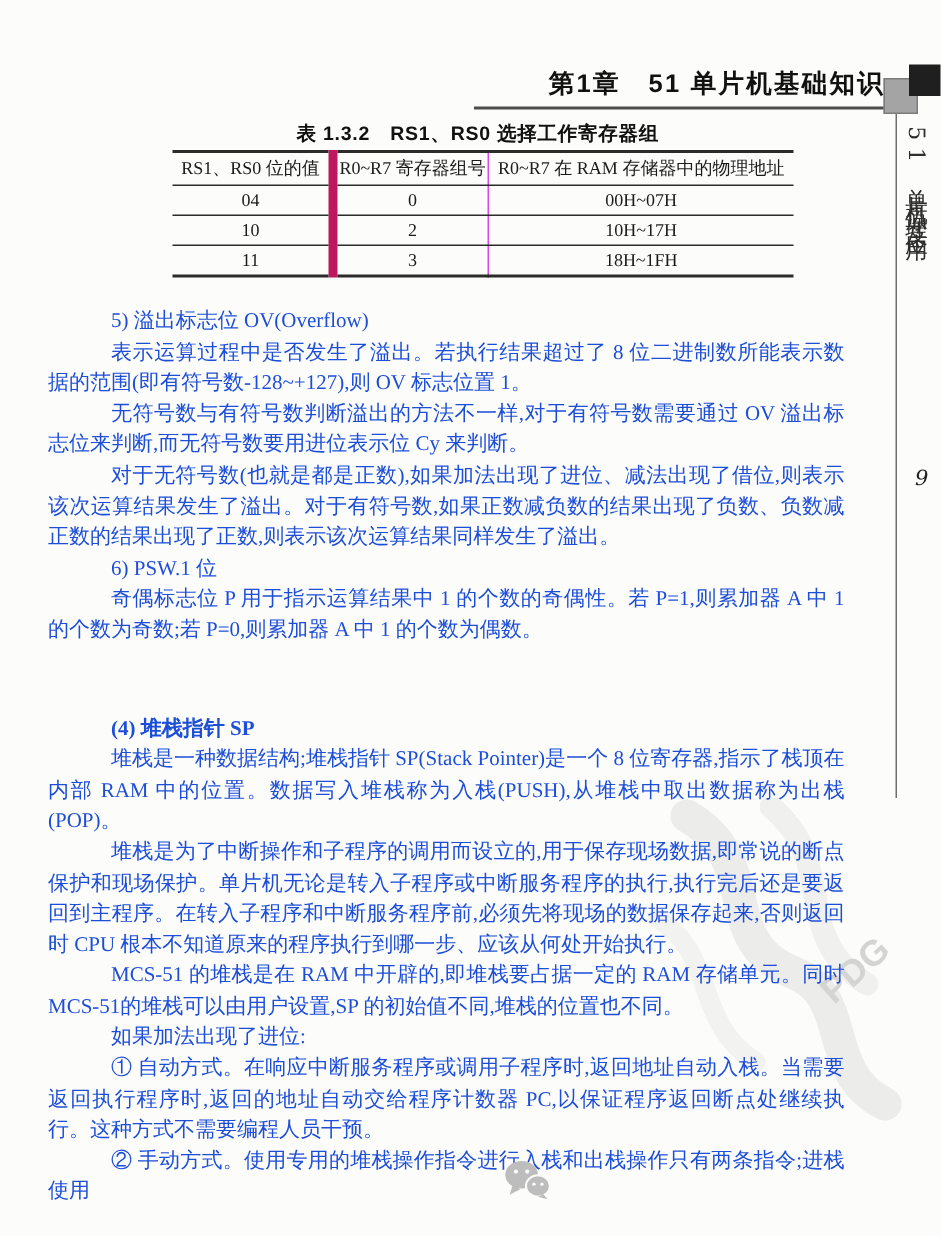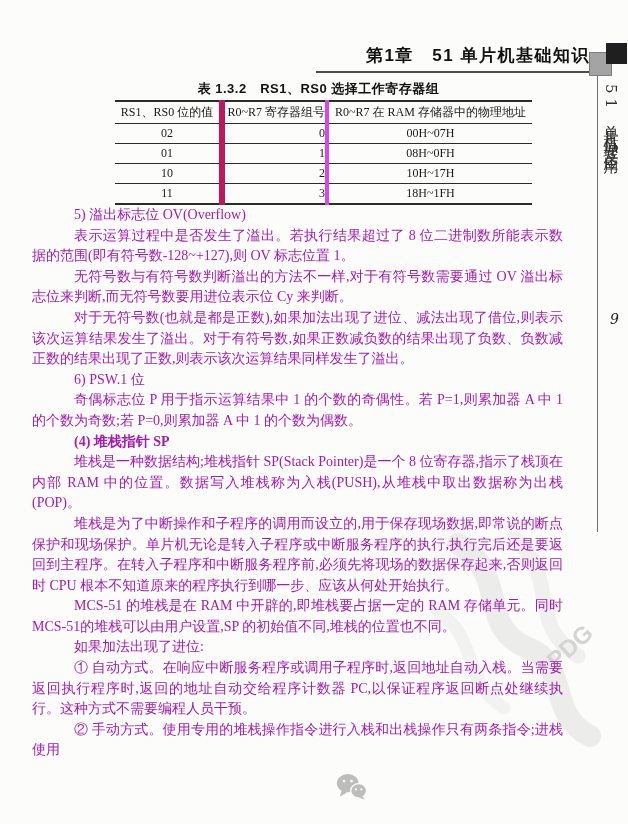--- a/index.html
+++ b/index.html
@@ -28,28 +28,28 @@
     font-family:Liberation Sans, sans-serif;
     font-weight:bold;font-size:13px;color:#111;letter-spacing:0.5px;}
   table.reg-table{position:absolute;top:100px;left:115px;width:407px;z-index:2;
     border-collapse:collapse;table-layout:fixed;
     border-top:2px solid #2b2b2b;border-bottom:2px solid #2b2b2b;
     font-size:12px;text-align:center;color:#1a1a1a;}
   table.reg-table th{font-weight:normal;height:21px;border-bottom:1px solid #2b2b2b;padding:0;}
   table.reg-table td{height:19px;border-bottom:1px solid #2b2b2b;padding:0;}
   table.reg-table tr:last-child td{border-bottom:none;}
   .c1{width:104px;border-right:6px solid #be185d;}
-  .c2{width:100px;border-right:4px solid #d946ef;text-align:right;}
+  .c2{width:100px;border-right:1px solid #d946ef;}
   .c3{width:203px;}
 
   
   .body-text{position:absolute;left:32px;top:205px;width:531px;z-index:2;
-    font-size:14px;line-height:20.6px;text-align:justify;color:#a21caf;}
+    font-size:14px;line-height:20.6px;text-align:justify;color:#1d4ed8;}
   .body-text p{margin:0;text-indent:42px;}
-  .body-text p.bold{font-weight:bold;}
+  .body-text p.bold{font-weight:bold;margin-top:45px;}
 
   
   .scan-watermark{position:absolute;left:418px;top:532px;z-index:1;}
 
   
   .footer-watermark{position:absolute;left:336px;top:773px;display:flex;align-items:center;gap:8px;z-index:2;
     font-family:"Liberation Sans","DejaVu Sans",sans-serif;
     font-size:19px;color:#c4c4c4;white-space:nowrap;}
   .wechat-icon{flex:0 0 auto;display:block;}
 </style>
@@ -78,28 +78,23 @@
   <table class="reg-table">
     <thead>
       <tr>
         <th class="c1">RS1、RS0 位的值</th>
         <th class="c2">R0~R7 寄存器组号</th>
         <th class="c3">R0~R7 在 RAM 存储器中的物理地址</th>
       </tr>
     </thead>
     <tbody>
       <tr>
-        <td class="c1">02</td>
+        <td class="c1">04</td>
         <td class="c2">0</td>
         <td class="c3">00H~07H</td>
-      </tr>
-      <tr>
-        <td class="c1">01</td>
-        <td class="c2">1</td>
-        <td class="c3">08H~0FH</td>
       </tr>
       <tr>
         <td class="c1">10</td>
         <td class="c2">2</td>
         <td class="c3">10H~17H</td>
       </tr>
       <tr>
         <td class="c1">11</td>
         <td class="c2">3</td>
         <td class="c3">18H~1FH</td>

